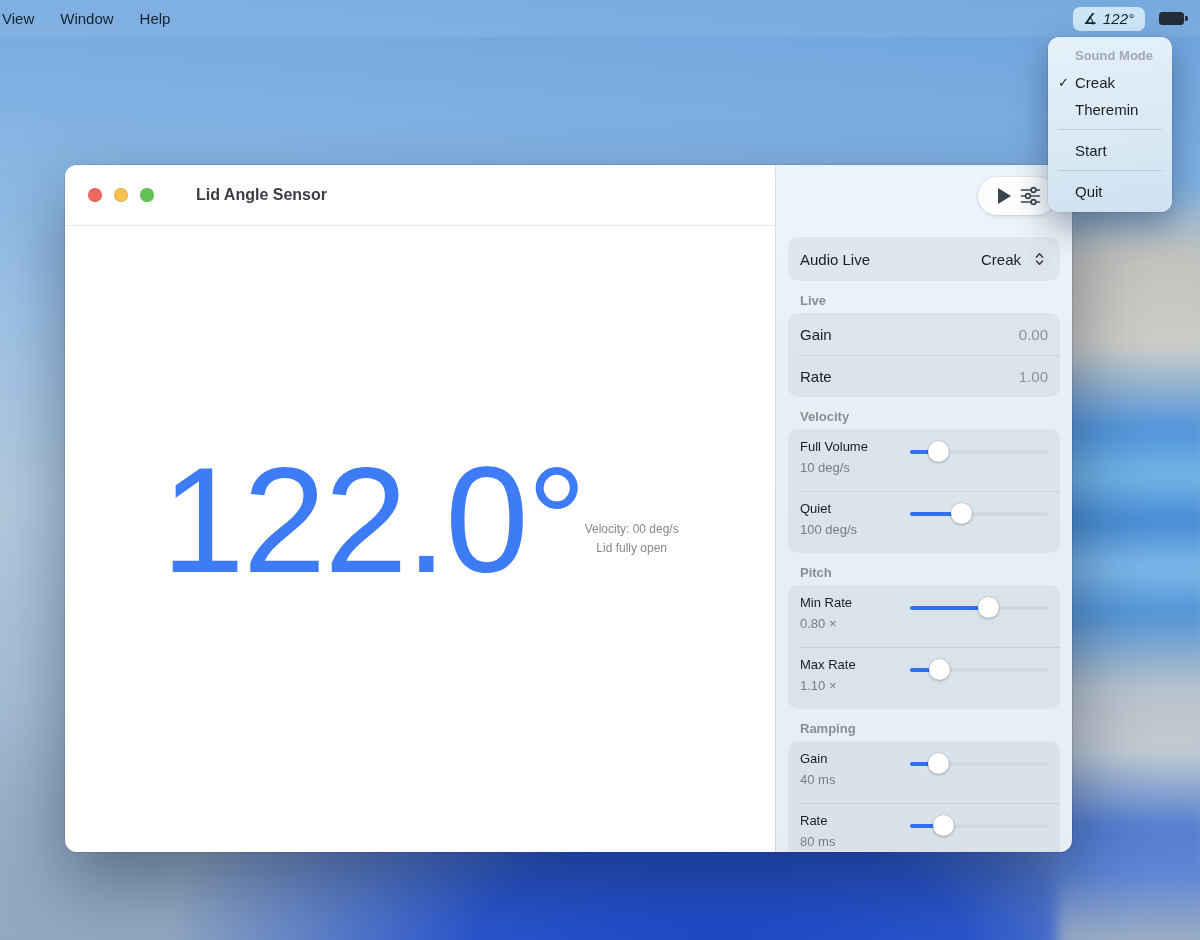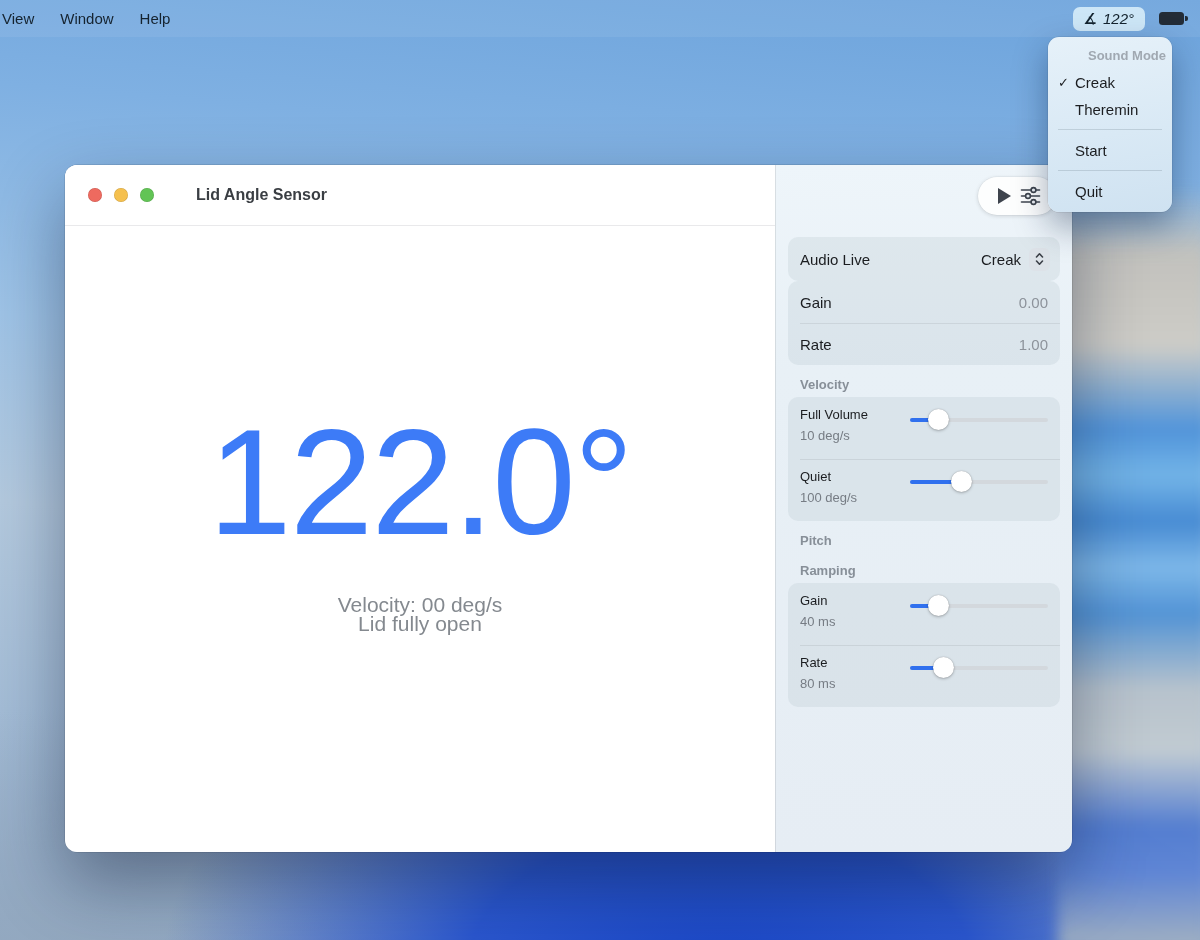--- a/index.html
+++ b/index.html
@@ -36,42 +36,42 @@
   .battery::after { content:''; position:absolute; right:-4px; top:4px; width:3px; height:5px;
     background:#232c37; border-radius:0 2px 2px 0; }
 
   
   .dropdown { position:absolute; left:1048px; top:37px; width:124px; z-index:30;
     padding:8px 0 7px; border-radius:11px;
     background:linear-gradient(170deg, #e6f1f9 0%, #d9e9f5 55%, #cfe2f1 100%);
     box-shadow:0 14px 34px rgba(5,25,60,.38), 0 0 0 .5px rgba(0,0,0,.12);
     font-size:15px; color:#1c1e21; }
   .dropdown .hdr { height:24px; line-height:22px; padding-left:27px;
-    font-size:13px; font-weight:600; color:#a0a8b1;margin-left:13px; }
+    font-size:13px; font-weight:600; color:#a0a8b1; }
   .dropdown .opt { position:relative; height:27px; line-height:27px; padding-left:27px; cursor:default; }
   .dropdown .opt .check { position:absolute; left:10px; top:0; font-size:13px; font-weight:600; }
   .dropdown .menu-sep { height:1px; margin:6px 10px 7px; background:rgba(20,40,60,.14); }
 
   
   .app-window { position:absolute; left:65px; top:165px; width:1007px; height:687px; z-index:10;
     border-radius:12px; overflow:hidden; display:flex;
     box-shadow:0 30px 70px rgba(8,18,48,.42), 0 0 0 .5px rgba(0,0,0,.18); }
 
   .main-col { width:710px; background:#ffffff; display:flex; flex-direction:column; }
   .titlebar { height:61px; flex:0 0 61px; display:flex; align-items:center; padding-left:23px;
     border-bottom:1px solid #e9e9eb; background:#fff; }
   .tl { width:14px; height:14px; border-radius:50%; margin-right:12px;
     box-shadow:inset 0 0 0 .5px rgba(0,0,0,.15); }
   .tl.red{ background:#ee6a5f; } .tl.yellow{ background:#f5c04e; } .tl.green{ background:#62c455; }
   .win-title { margin-left:30px; font-size:16px; font-weight:700; color:#3a3e43; }
 
-  .main-content { flex:1; display:flex; flex-direction:column; align-items:center;
+  .main-content { flex:1; display:flex; flex-direction:row; align-items:center;
     justify-content:center; padding-bottom:38px; }
   .big-angle { font-size:150px; font-weight:100; color:#3d7bf7; letter-spacing:-2px; line-height:1; }
-  .sub-reading { margin-top:38px; text-align:center; font-size:21px; line-height:19px; color:#84898f; }
+  .sub-reading { margin-top:38px; text-align:center; font-size:12px; line-height:19px; color:#84898f; }
 
   
   .inspector { flex:1; position:relative; border-left:1px solid rgba(0,0,0,.09);
     background:linear-gradient(180deg,#eef5fa 0%, #e8f0f6 30%, #e6edf4 100%);
     padding:0 12px; overflow:hidden; }
   .toolbar { position:relative; height:60px; }
   .tool-pill { position:absolute; right:4px; top:12px; width:78px; height:38px;
     border-radius:19px; background:#fdfefe; display:flex; align-items:center;
     justify-content:space-between; padding:0 15px 0 20px;
     box-shadow:0 1px 4px rgba(0,0,0,.14), 0 0 0 .5px rgba(0,0,0,.05); cursor:default; }
@@ -187,20 +187,21 @@
         <span class="val">Creak</span>
         <span class="stepper">
           <svg width="9" height="14" viewBox="0 0 9 14">
             <path d="M1.5 5 L4.5 1.8 L7.5 5" stroke="#3c4048" stroke-width="1.6" fill="none" stroke-linecap="round" stroke-linejoin="round"></path>
             <path d="M1.5 9 L4.5 12.2 L7.5 9" stroke="#3c4048" stroke-width="1.6" fill="none" stroke-linecap="round" stroke-linejoin="round"></path>
           </svg>
         </span>
       </span>
     </div>
 
+    <div class="sec-header">Live</div>
     <div class="group">
       <div class="vrow simple">
         <span class="lbl">Gain</span>
         <span class="val">0.00</span>
       </div>
       <div class="vrow simple sep">
         <span class="lbl">Rate</span>
         <span class="val">1.00</span>
       </div>
     </div>
@@ -221,20 +222,40 @@
         <div class="detail">100 deg/s</div>
         <div class="slider">
           <div class="sl-track"></div>
             <div class="sl-fill" style="width: 35%;"></div>
             <div class="sl-thumb" style="left: calc(35% - 7.35px);"></div>
         </div>
       </div>
     </div>
 
     <div class="sec-header">Pitch</div>
+    <div class="group">
+      <div class="vrow tall">
+        <div class="lbl">Min Rate</div>
+        <div class="detail">0.80 ×</div>
+        <div class="slider">
+          <div class="sl-track"></div>
+            <div class="sl-fill" style="width: 58%;"></div>
+            <div class="sl-thumb" style="left: calc(58% - 12.18px);"></div>
+        </div>
+      </div>
+      <div class="vrow tall sep">
+        <div class="lbl">Max Rate</div>
+        <div class="detail">1.10 ×</div>
+        <div class="slider">
+          <div class="sl-track"></div>
+            <div class="sl-fill" style="width: 16%;"></div>
+            <div class="sl-thumb" style="left: calc(16% - 3.36px);"></div>
+        </div>
+      </div>
+    </div>
 
     <div class="sec-header">Ramping</div>
     <div class="group">
       <div class="vrow tall">
         <div class="lbl">Gain</div>
         <div class="detail">40 ms</div>
         <div class="slider">
           <div class="sl-track"></div>
             <div class="sl-fill" style="width: 15%;"></div>
             <div class="sl-thumb" style="left: calc(15% - 3.15px);"></div>

